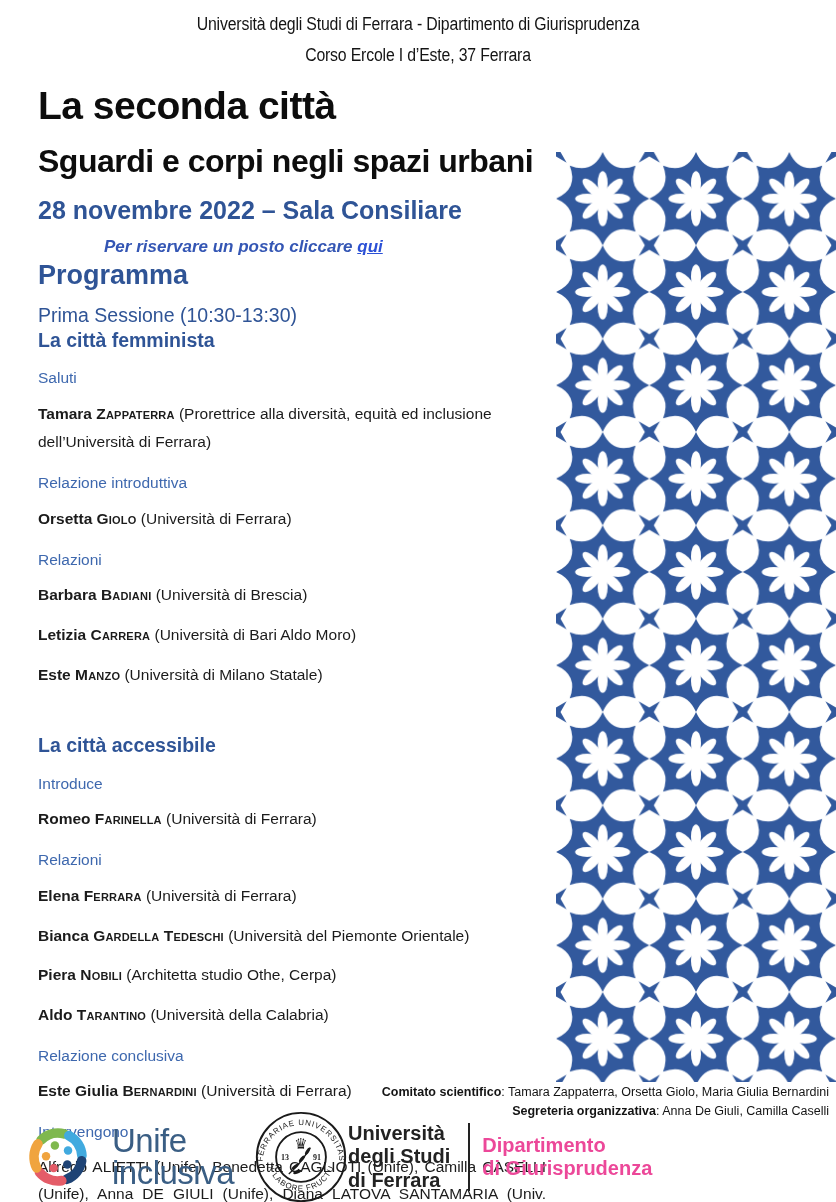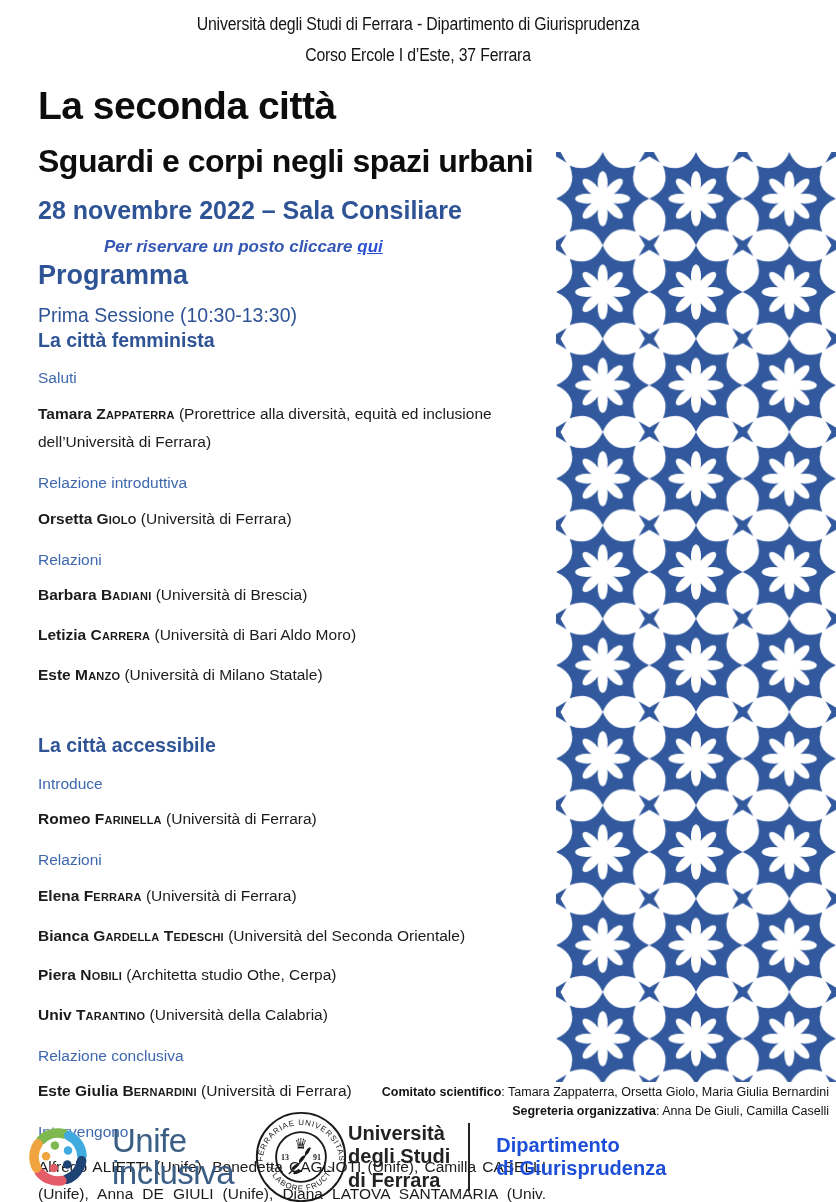--- a/index.html
+++ b/index.html
@@ -48,21 +48,21 @@
   .credits { position: absolute; right: 7px; top: 1083px; text-align: right; font-size: 12.5px; line-height: 1.55; color: #141414; }
   .credits b { font-weight: bold; }
 
   
   .footer { position: absolute; left: 12px; top: 1110px; display: flex; align-items: center; }
   .unife-logo { width: 92px; height: 86px; }
   .unife-text { margin-left: 8px; font-size: 33px; line-height: 0.98; letter-spacing: -0.5px; color: var(--color-unife_text_blue); }
   .seal { width: 94px; height: 94px; margin-left: 20px; }
   .uni-name { font-size: 20px; font-weight: bold; line-height: 1.17; color: #222; }
   .v-divider { width: 2px; height: 68px; background: #222; margin-left: 18px; }
-  .dept { margin-left: 26px; font-size: 20px; font-weight: bold; line-height: 1.17; color: #1d4ed8; }
+  .dept { margin-left: 12px; font-size: 20px; font-weight: bold; line-height: 1.17; color: #ec4899; }
 
   .arc { fill: none; stroke-width: 10.5; stroke-linecap: round; }
   .c-orange { stroke: var(--color-logo_orange); } .f-orange { fill: var(--color-logo_orange); }
   .c-green { stroke: var(--color-logo_green); } .f-green { fill: var(--color-logo_green); }
   .c-lblue { stroke: var(--color-logo_lightblue); } .f-lblue { fill: var(--color-logo_lightblue); }
   .c-navy { stroke: var(--color-logo_navy); } .f-navy { fill: var(--color-logo_navy); }
   .c-red { stroke: var(--color-logo_red); } .f-red { fill: var(--color-logo_red); }
 
   .seal-ring { fill: none; stroke: #1a1a1a; stroke-width: 2; }
   .seal-text { font-size: 8.4px; letter-spacing: 0.9px; fill: #1a1a1a; font-family: "Liberation Sans", sans-serif; }
@@ -128,28 +128,28 @@
       <span>(Università di Ferrara)</span>
     </p>
 
     <div class="label">Relazioni</div>
     <p class="speaker">
       <b><span>Elena</span> <span class="sc">Ferrara</span></b>
       <span>(Università di Ferrara)</span>
     </p>
     <p class="speaker">
       <b><span>Bianca</span> <span class="sc">Gardella Tedeschi</span></b>
-      <span>(Università del Seconda Orientale)</span>
+      <span>(Università del Piemonte Orientale)</span>
     </p>
     <p class="speaker">
       <b><span>Piera</span> <span class="sc">Nobili</span></b>
       <span>(Architetta studio Othe, Cerpa)</span>
     </p>
     <p class="speaker">
-      <b><span>Univ</span> <span class="sc">Tarantino</span></b>
+      <b><span>Aldo</span> <span class="sc">Tarantino</span></b>
       <span>(Università della Calabria)</span>
     </p>
 
     <div class="label">Relazione conclusiva</div>
     <p class="speaker">
       <b><span>Este Giulia</span> <span class="sc">Bernardini</span></b>
       <span>(Università di Ferrara)</span>
     </p>
 
     <div class="label">Intervengono</div>

